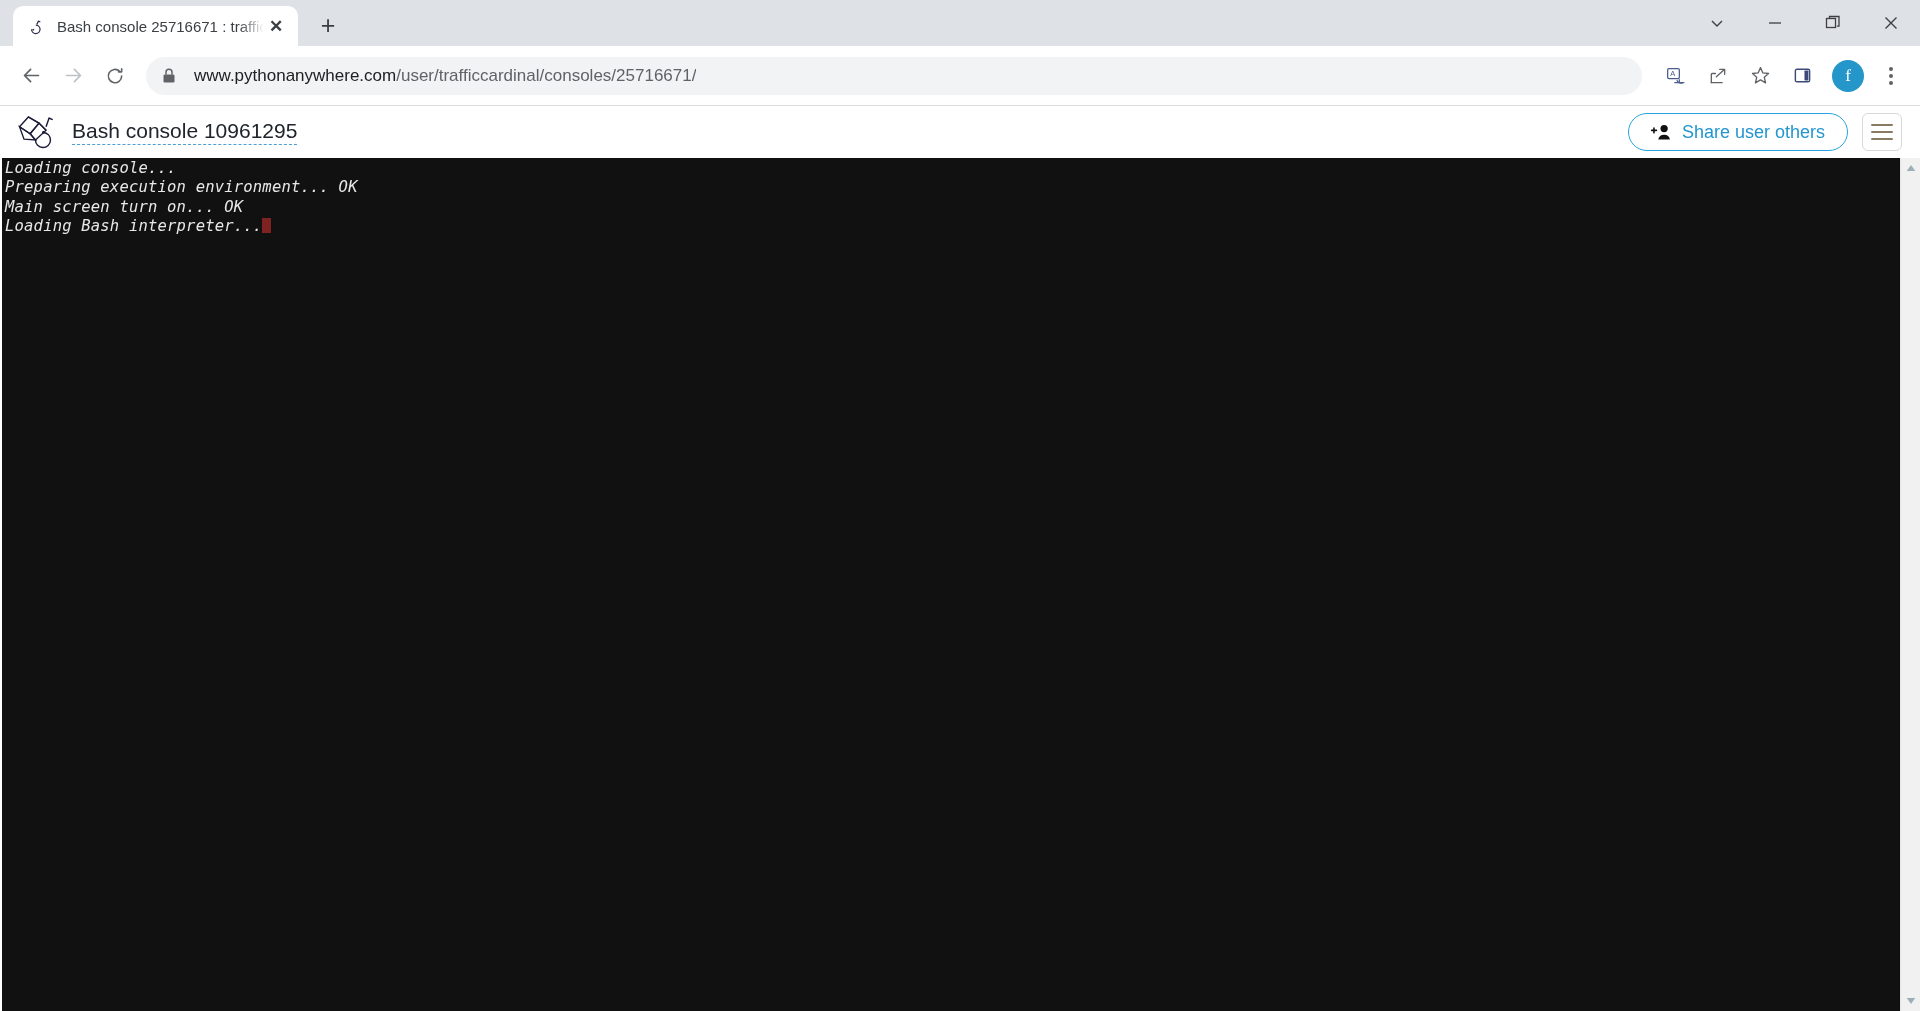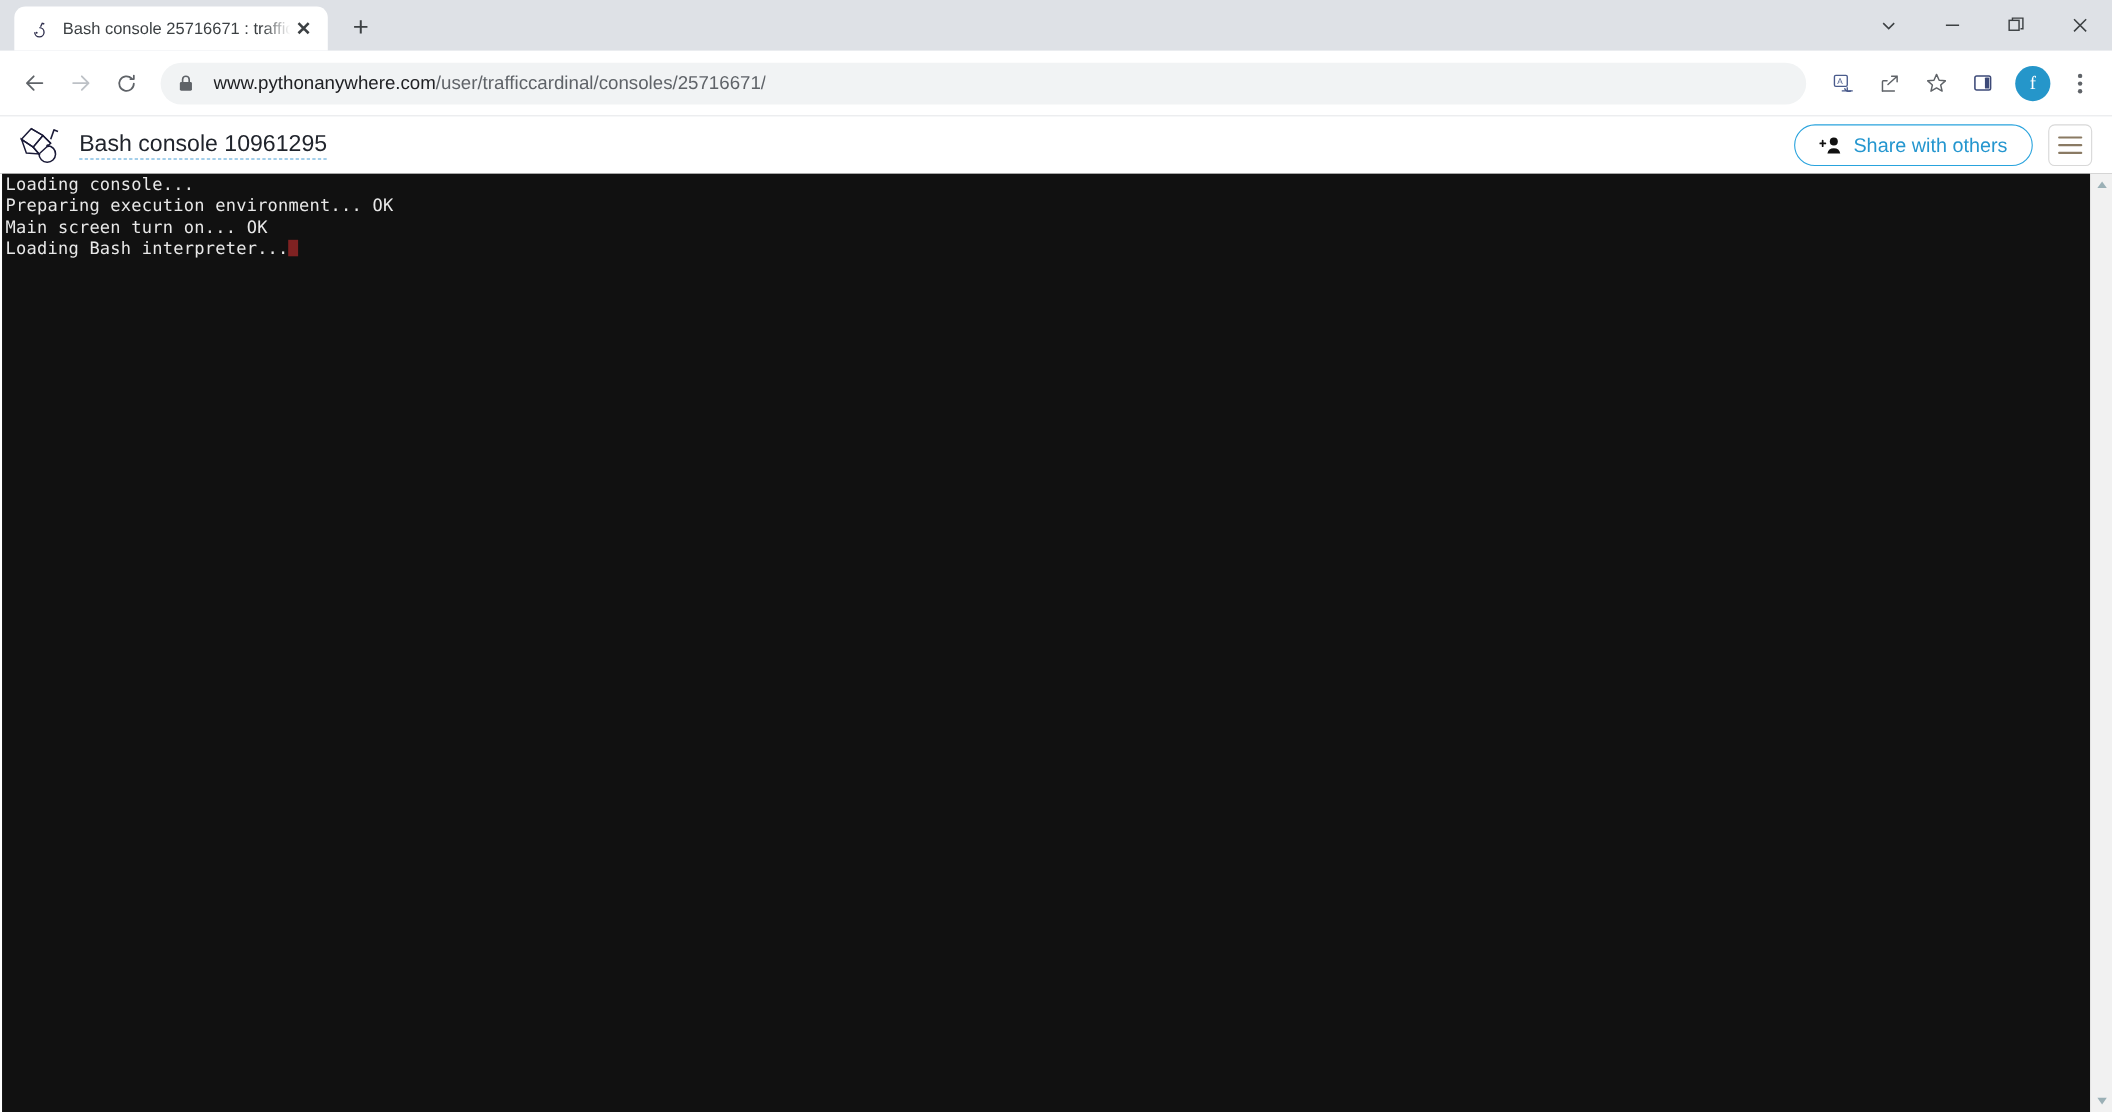--- a/index.html
+++ b/index.html
@@ -224,20 +224,21 @@
     flex:1 1 auto;
     background:#111111;
     padding:1px 0 0 3px;
     overflow:hidden;
     font-family:"DejaVu Sans Mono", "Liberation Mono", monospace;
     font-size:15.5px;
     line-height:19.3px;
     color:#e8e8e8;
     white-space:pre;
     letter-spacing:0.2px;
+    font-style:italic;
   }
   .term-line { height:19.3px; }
   .cursor {
     display:inline-block;
     width:9px;
     height:15px;
     background:#7f2222;
     vertical-align:-2px;
   }
 
@@ -391,21 +392,21 @@
 
       <div class="pa-right">
         <div class="share-btn">
           <span>
             <svg width="22" height="18" viewBox="0 0 26 20">
               <circle cx="15.5" cy="6" r="4.3" fill="#111111"></circle>
               <path d="M8.6 19 a7 7 0 0 1 13.8 0 Z" fill="#111111"></path>
               <path d="M3.5 5.2 V11 M0.6 8.1 H6.4" stroke="#111111" stroke-width="1.9" stroke-linecap="round"></path>
             </svg>
           </span>
-          <span class="lbl">Share with others</span>
+          <span class="lbl">Share user others</span>
         </div>
 
         <div class="menu-btn">
           <i></i>
           <i></i>
           <i></i>
         </div>
       </div>
     </div>
 

